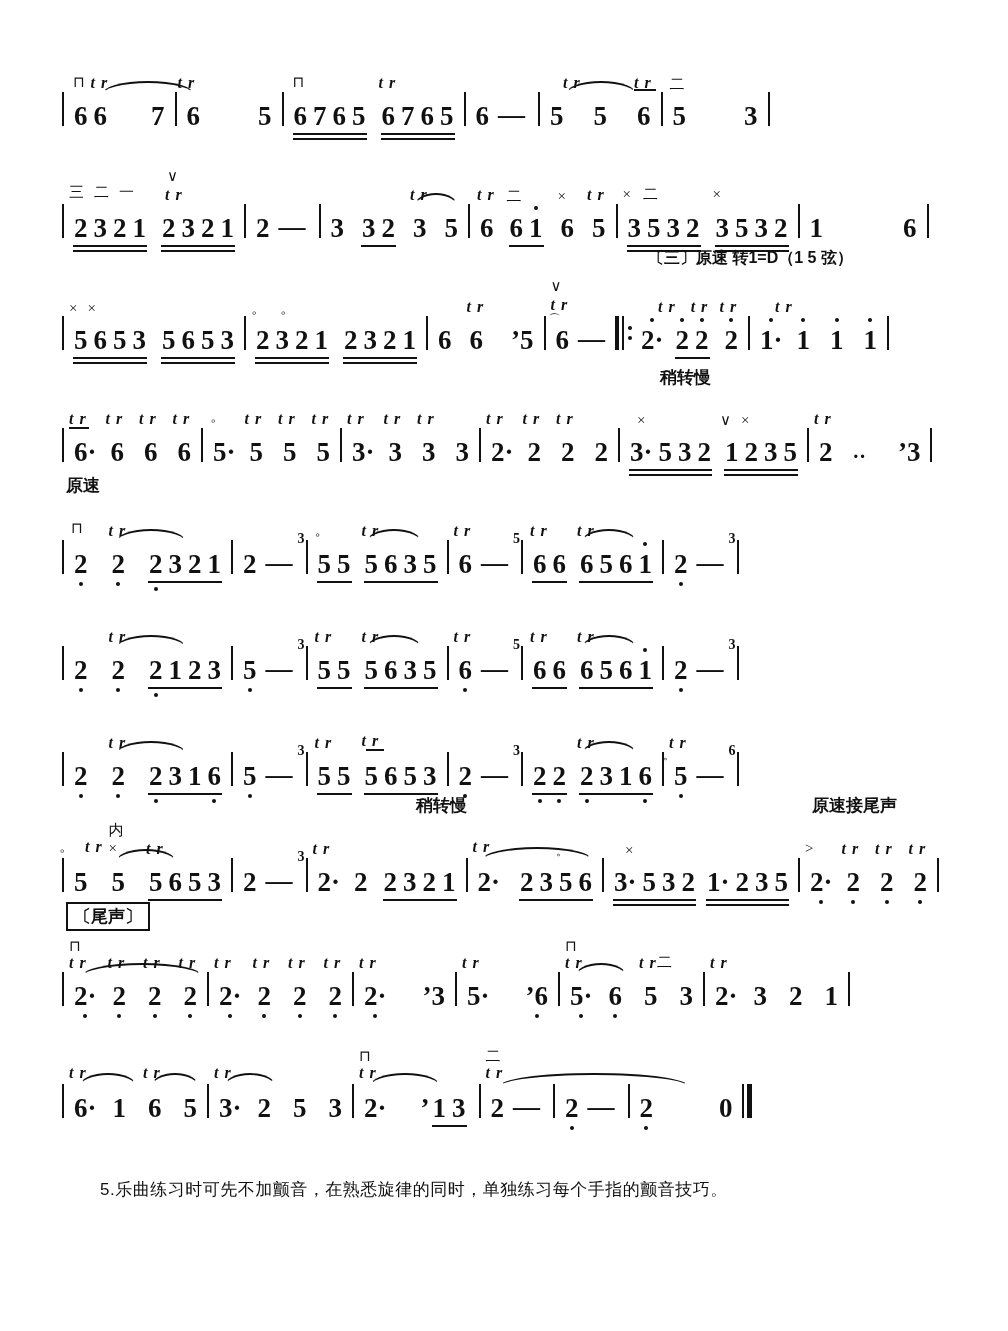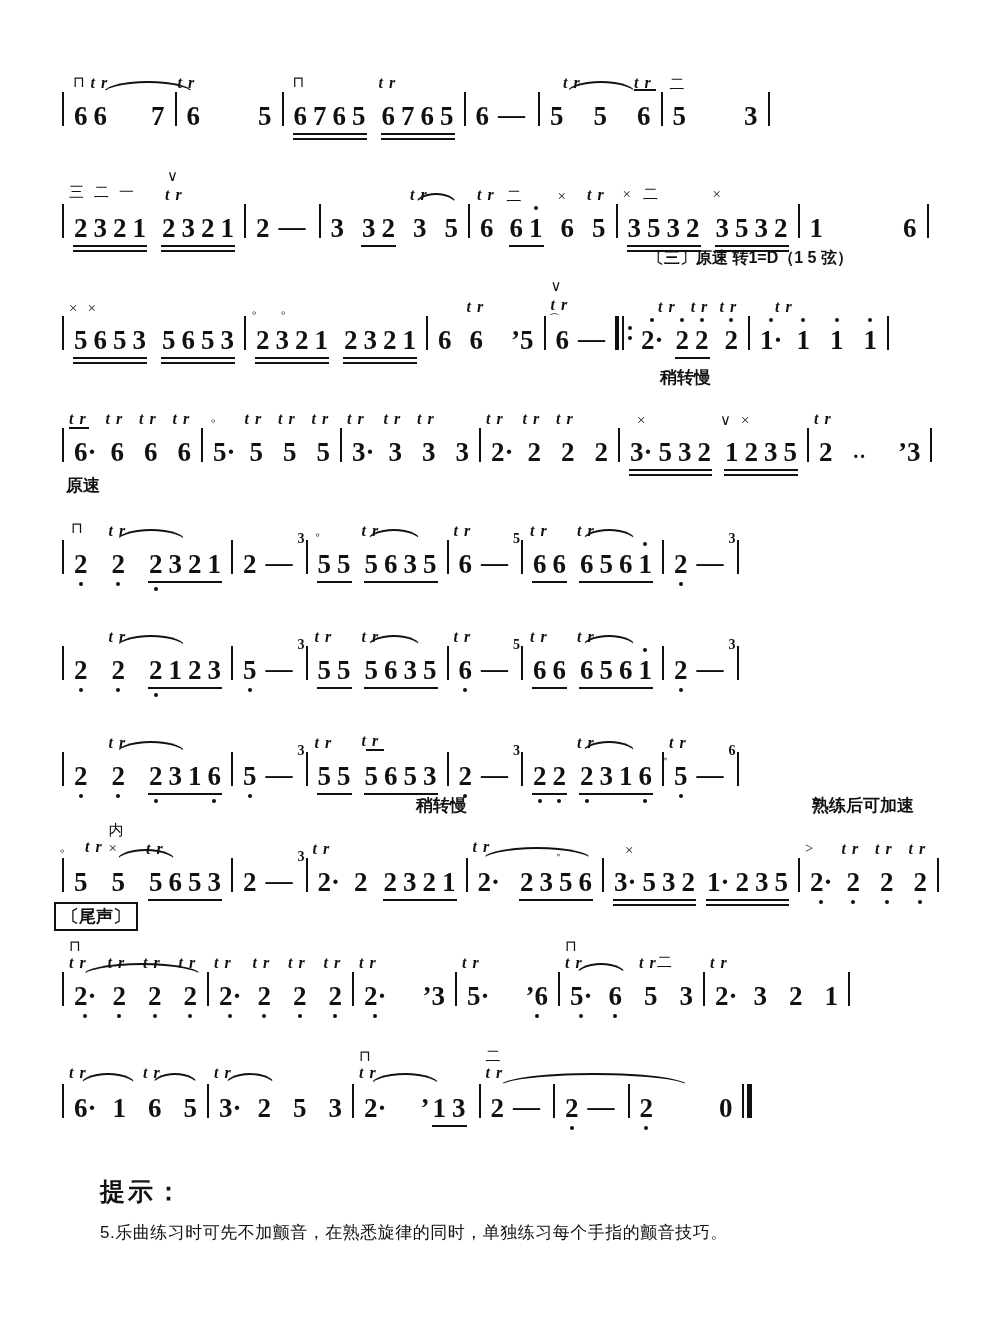--- a/index.html
+++ b/index.html
@@ -610,21 +610,21 @@
       <div class="measure">
         <span class="note">5<span class="oct-dn"></span><span class="orn" style="top:-28px;left:-2px;">tr</span><span class="orn sym" style="top:-14px;left:-8px;font-size:12px;">。</span></span>
         <span class="dash">—<span class="tuplet" style="right:-6px;top:-16px;">6</span></span>
       </div>
       <div class="barline"></div>
     </div>
   </div>
 
   <div class="system" style="position:absolute;left:0;top:826px;">
     <div class="label" style="left:416px;top:-32px;">稍转慢</div>
-    <div class="label" style="left:812px;top:-32px;">熟练后可加速</div>
+    <div class="label" style="left:812px;top:-32px;">原速接尾声</div>
     <div class="staff-line">
       <div class="barline start"></div>
       <div class="measure">
         <span class="note">5<span class="orn sym" style="top:-30px;left:-12px;letter-spacing:10px;">。</span><span class="orn" style="top:-30px;left:14px;">tr</span></span>
         <span class="note" style="margin-left:18px;">5<span class="orn sym" style="top:-46px;left:0;">内</span><span class="orn sym" style="top:-28px;left:0;">×</span><span class="slur" style="width:60px;left:6px;top:-20px;"></span></span>
         <span class="grp beam1" style="margin-left:18px;">
           <span class="note">5<span class="orn" style="top:-28px;left:0;">tr</span></span>
             <span class="note">6</span>
             <span class="note">5</span>
             <span class="note">3</span>
@@ -676,21 +676,21 @@
         <span class="note">2·<span class="oct-dn"></span><span class="orn sym" style="top:-28px;left:-2px;">&gt;</span></span>
         <span class="note" style="margin-left:8px;">2<span class="oct-dn"></span><span class="orn" style="top:-28px;left:-2px;">tr</span></span>
         <span class="note" style="margin-left:14px;">2<span class="oct-dn"></span><span class="orn" style="top:-28px;left:-2px;">tr</span></span>
         <span class="note" style="margin-left:14px;">2<span class="oct-dn"></span><span class="orn" style="top:-28px;left:-2px;">tr</span></span>
       </div>
       <div class="barline"></div>
     </div>
   </div>
 
   <div class="system" style="position:absolute;left:0;top:940px;">
-    <div class="label boxed" style="left:54px;top:-38px;">〔尾声〕</div>
+    <div class="label boxed" style="left:66px;top:-38px;">〔尾声〕</div>
     <div class="staff-line">
       <div class="barline start"></div>
       <div class="measure">
         <span class="note">2·<span class="oct-dn"></span><span class="orn sym" style="top:-44px;left:-2px;">⊓</span><span class="orn" style="top:-28px;left:-2px;">tr</span><span class="slur" style="width:120px;left:10px;top:-20px;"></span></span>
         <span class="note" style="margin-left:10px;">2<span class="oct-dn"></span><span class="orn" style="top:-28px;left:-2px;">tr</span></span>
         <span class="note" style="margin-left:16px;">2<span class="oct-dn"></span><span class="orn" style="top:-28px;left:-2px;">tr</span></span>
         <span class="note" style="margin-left:16px;">2<span class="oct-dn"></span><span class="orn" style="top:-28px;left:-2px;">tr</span></span>
       </div>
       <div class="barline"></div>
       <div class="measure">
@@ -767,17 +767,16 @@
         <span class="note" style="margin-left:60px;">0</span>
       </div>
       <div class="endbar">
           <span class="thin"></span>
           <span class="thick"></span>
         </div>
     </div>
   </div>
 
   <div class="tips">
-    <div class="tips-title">提示：</div>
     <div class="tips-line">5.乐曲练习时可先不加颤音，在熟悉旋律的同时，单独练习每个手指的颤音技巧。</div>
   </div>
 
 </div>
 
 </body></html>

